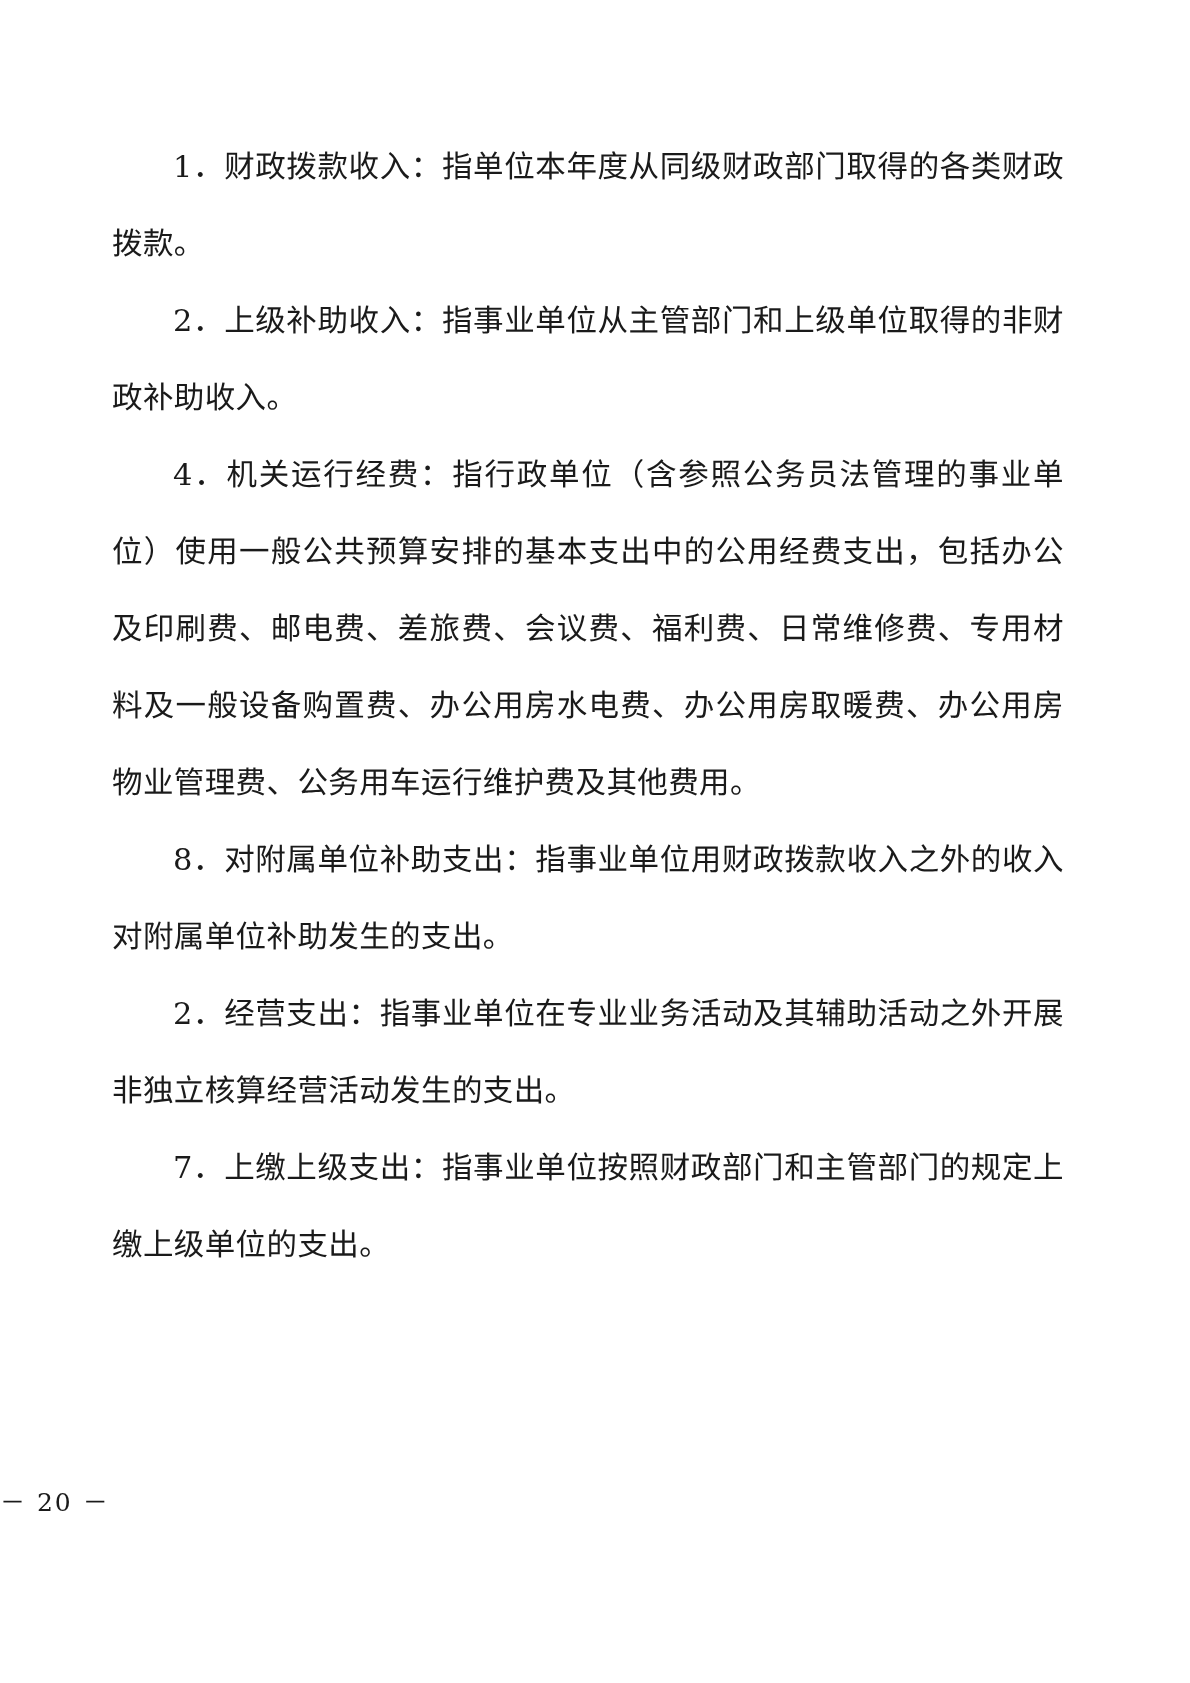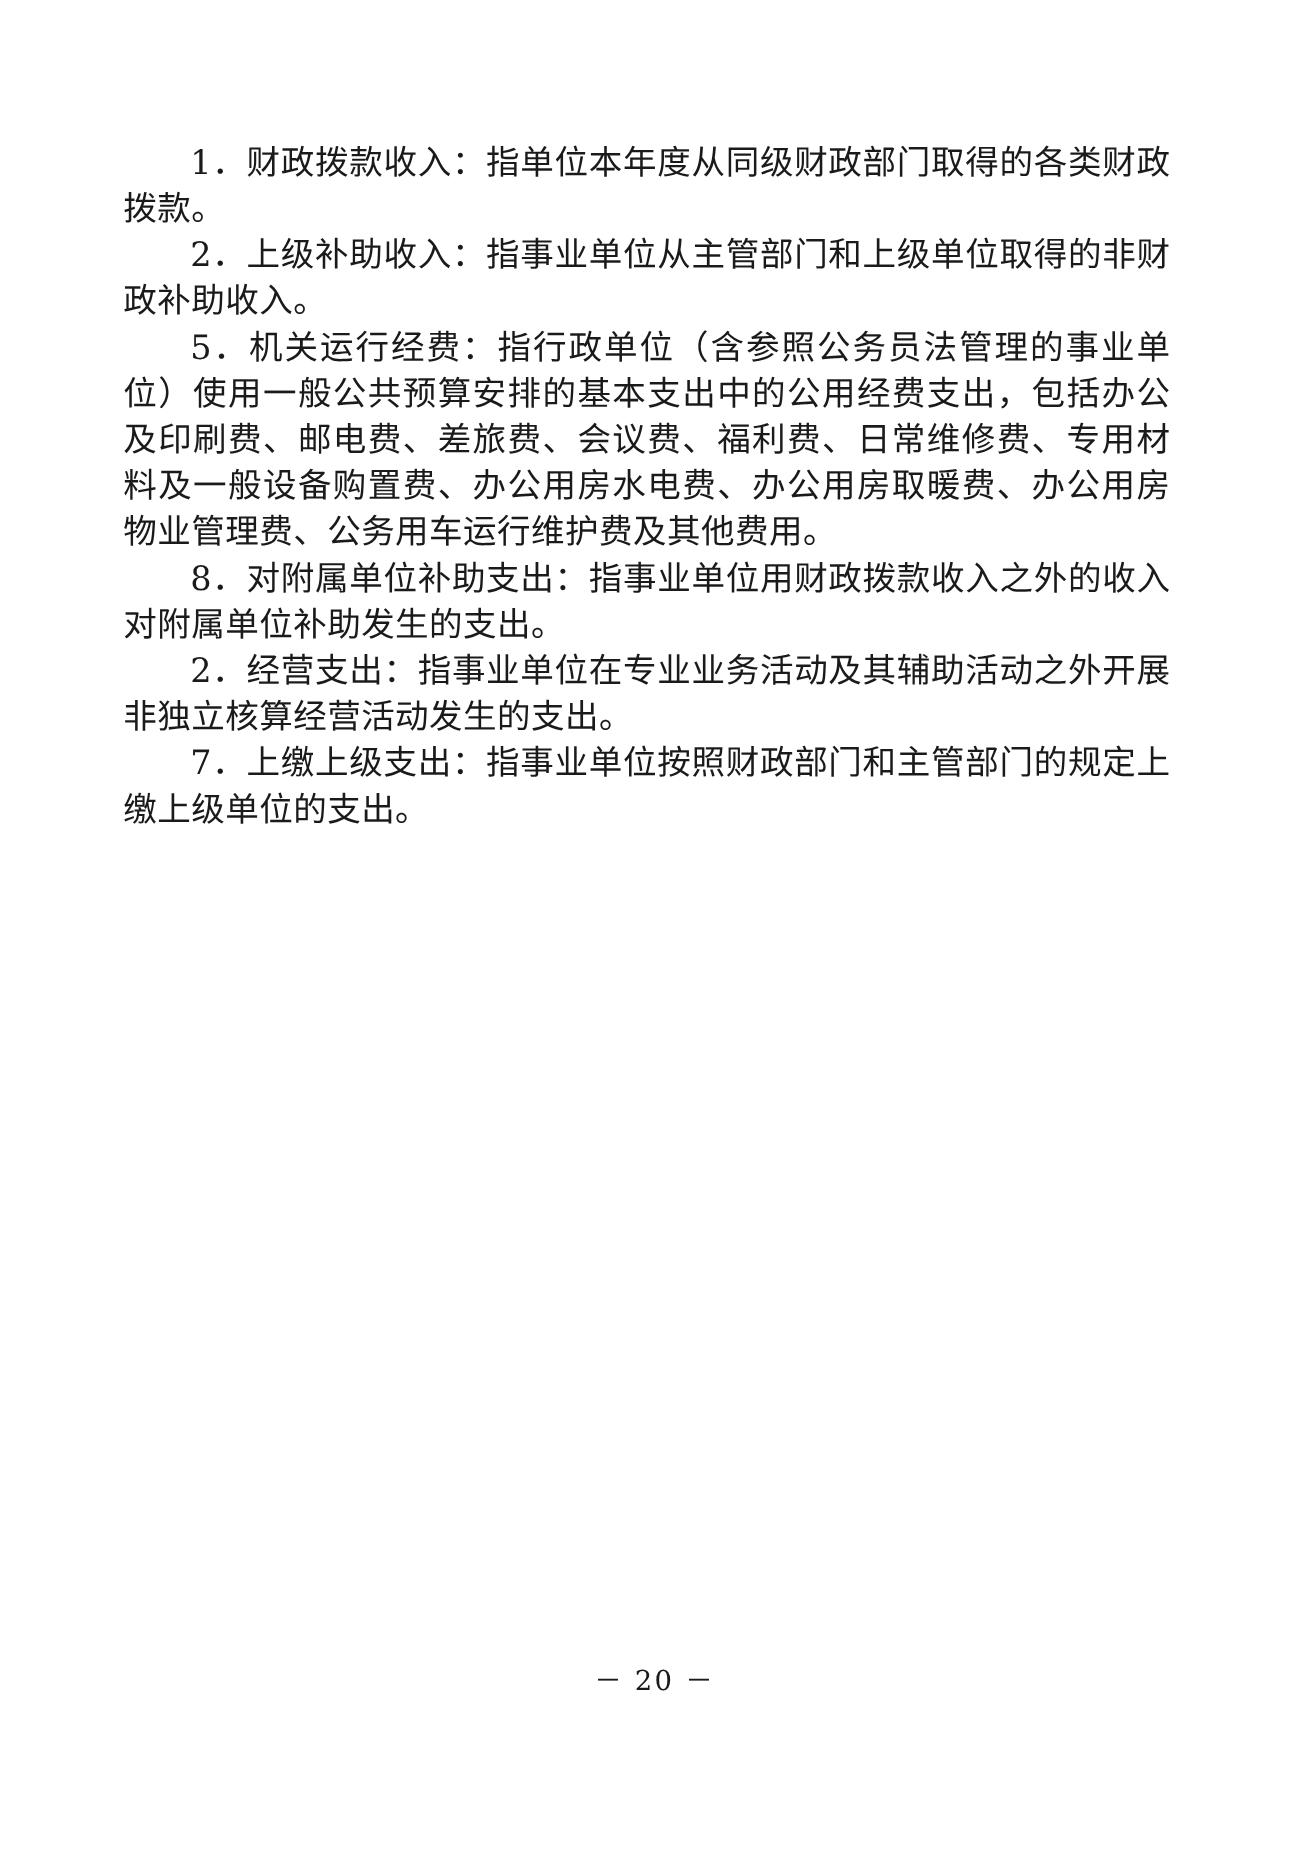--- a/index.html
+++ b/index.html
@@ -19,46 +19,44 @@
     color: #1a1a1a;
   }
   .content {
     position: absolute;
     left: 112px;
     top: 128px;
     width: 952px;
   }
   .para {
     font-size: 30.5px;
-    line-height: 42px;
+    line-height: 77px;
     text-align: justify;
     text-justify: inter-ideograph;
     text-indent: 2em;
     margin: 0 0 0 0;
     letter-spacing: 0.4px;
     word-break: break-all;
   }
   .footer {
     position: absolute;
     left: 0;
     top: 1482px;
     width: 1190px;
-    text-align: center;
     font-size: 25px;
     letter-spacing: 2px;
     color: #1a1a1a;
-    margin-top: 25px;
   }
 </style>
 </head>
 <body>
 
 <div class="page">
   <div class="content">
     <p class="para">1．财政拨款收入：指单位本年度从同级财政部门取得的各类财政拨款。</p>
     <p class="para">2．上级补助收入：指事业单位从主管部门和上级单位取得的非财政补助收入。</p>
-    <p class="para">5．机关运行经费：指行政单位（含参照公务员法管理的事业单位）使用一般公共预算安排的基本支出中的公用经费支出，包括办公及印刷费、邮电费、差旅费、会议费、福利费、日常维修费、专用材料及一般设备购置费、办公用房水电费、办公用房取暖费、办公用房物业管理费、公务用车运行维护费及其他费用。</p>
+    <p class="para">4．机关运行经费：指行政单位（含参照公务员法管理的事业单位）使用一般公共预算安排的基本支出中的公用经费支出，包括办公及印刷费、邮电费、差旅费、会议费、福利费、日常维修费、专用材料及一般设备购置费、办公用房水电费、办公用房取暖费、办公用房物业管理费、公务用车运行维护费及其他费用。</p>
     <p class="para">8．对附属单位补助支出：指事业单位用财政拨款收入之外的收入对附属单位补助发生的支出。</p>
     <p class="para">2．经营支出：指事业单位在专业业务活动及其辅助活动之外开展非独立核算经营活动发生的支出。</p>
     <p class="para">7．上缴上级支出：指事业单位按照财政部门和主管部门的规定上缴上级单位的支出。</p>
   </div>
   <div class="footer">－ 20 －</div>
 </div>
 
 </body></html>

